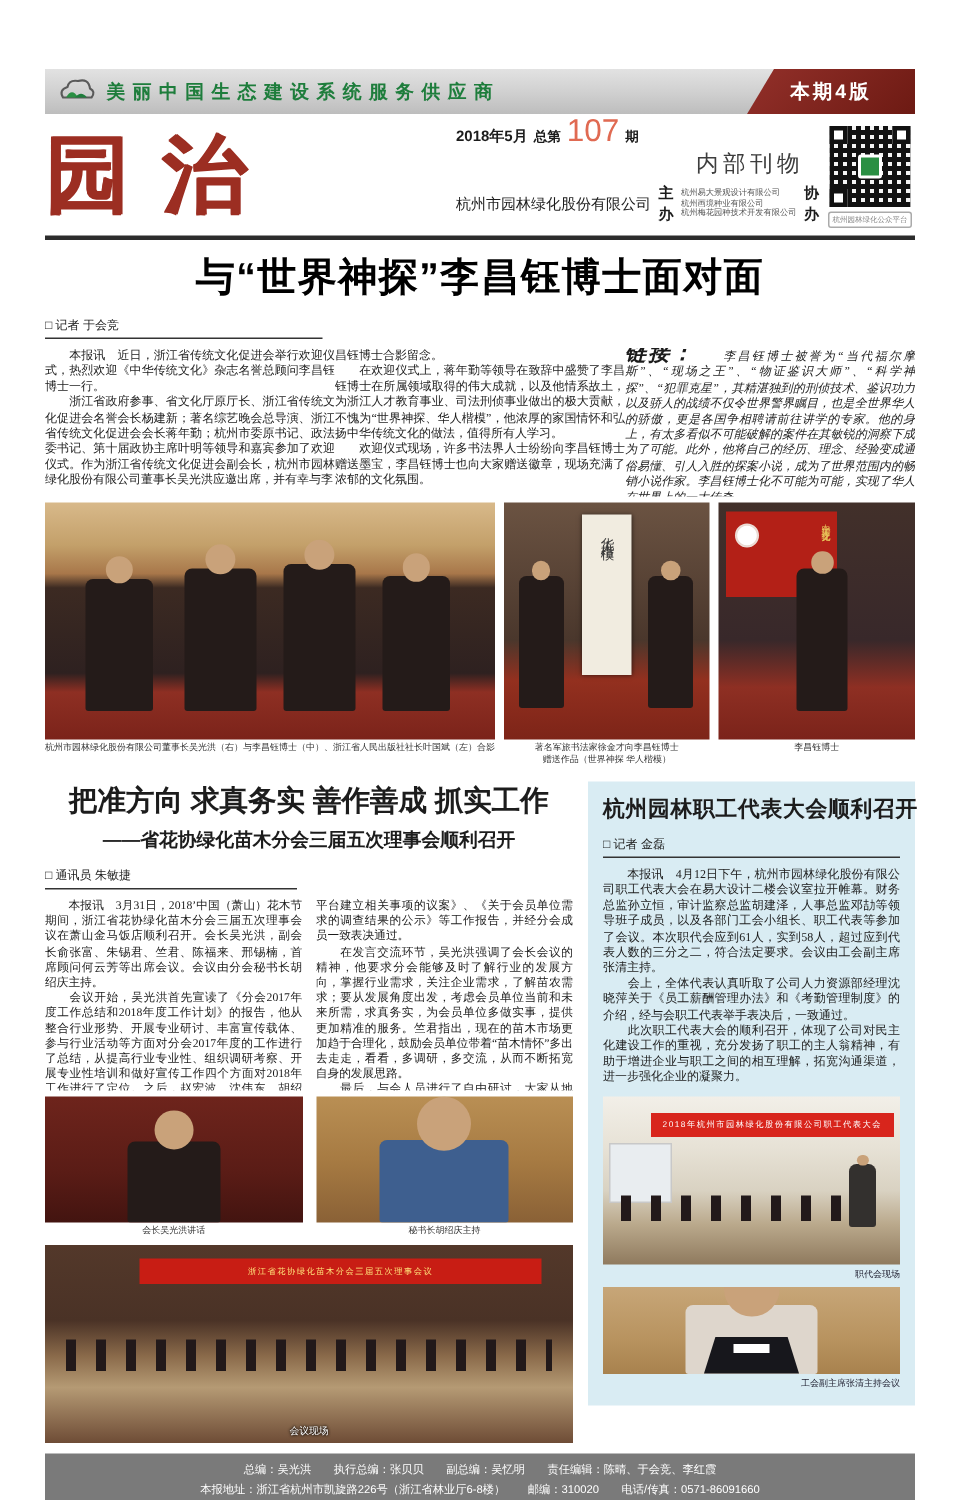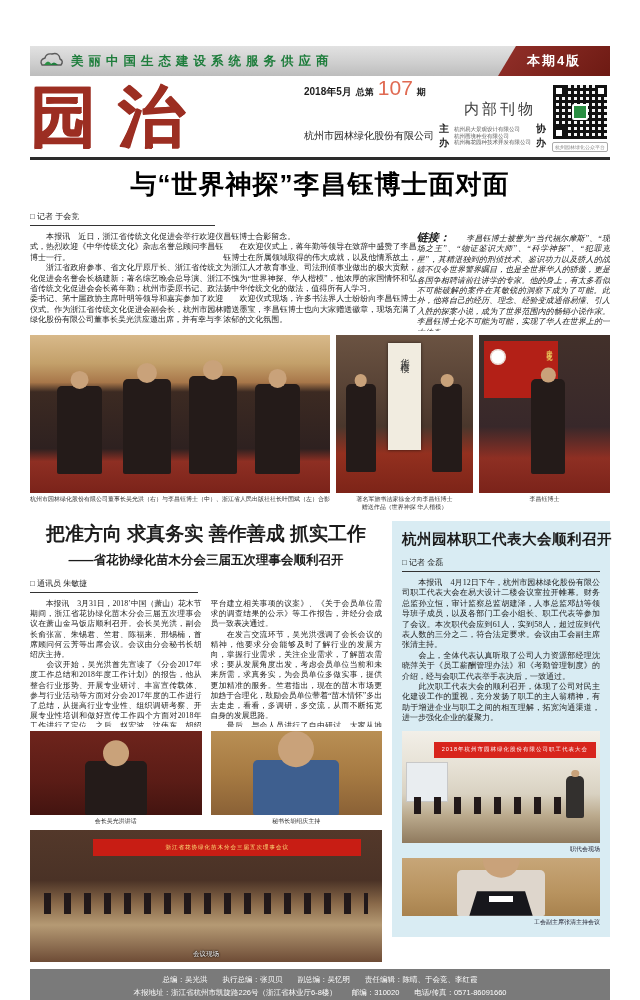--- a/index.html
+++ b/index.html
@@ -12,21 +12,21 @@
   .brand{display:flex;align-items:center;gap:7px;}
   .brand-slogan{color:#1e7d3c;font-family:"Liberation Sans",sans-serif;font-weight:bold;
                 font-size:12.5px;letter-spacing:5px;white-space:nowrap;}
   .edition{position:absolute;right:0;top:0;height:100%;width:112px;display:flex;align-items:center;justify-content:center;
            background:linear-gradient(135deg,#93302a 0%,#6d1a13 100%);color:#fff;
            font-family:"Liberation Sans",sans-serif;font-weight:bold;font-size:13px;letter-spacing:2px;
            clip-path:polygon(18px 0,100% 0,100% 100%,0 100%);}
 
   
   .masthead{margin:4px 30px 0;height:72px;display:flex;align-items:flex-end;}
-  .mast-title{flex:1;font-size:66px;line-height:70px;font-weight:bold;color:#9c2e22;
+  .mast-title{flex:1;font-size:56px;line-height:70px;font-weight:bold;color:#9c2e22;
               letter-spacing:22px;font-family:"Liberation Serif",serif;white-space:nowrap;
               text-shadow:1px 0 0 #9c2e22,0 1px 0 #9c2e22;}
   .mast-info{width:238px;box-sizing:border-box;padding-bottom:2px;}
   .issue-line{white-space:nowrap;padding-right:6px;}
   .issue-date{font-weight:bold;font-size:10px;font-family:"Liberation Sans",sans-serif;}
   .issue-prefix,.issue-suffix{font-weight:bold;font-size:9px;font-family:"Liberation Sans",sans-serif;}
   .issue-number{font-size:21px;color:#e06a52;font-family:"Liberation Sans",sans-serif;line-height:18px;}
   .pub-type{text-align:right;font-size:15px;letter-spacing:3px;color:#3d3d3d;
             font-family:"Liberation Sans",sans-serif;margin:1px 6px 3px 0;}
   .org-row{display:flex;align-items:center;gap:5px;}
@@ -50,21 +50,21 @@
   .byline{font-size:8px;color:#222;border-bottom:1px solid #333;padding-bottom:3px;
           font-family:"Liberation Sans",sans-serif;}
   .bodytext{font-size:8px;line-height:10.4px;text-align:justify;white-space:pre-wrap;overflow:hidden;}
 
   
   .a1-headline{margin-top:7px;text-align:center;font-family:"Liberation Sans",sans-serif;
                font-weight:bold;font-size:26px;letter-spacing:1px;color:#000;}
   .a1-byline{margin:9px 30px 0;width:185px;}
   .a1-cols{margin:6px 30px 0;display:flex;gap:0;height:99px;}
   .a1-col{flex:1;}
-  .link-head{font-weight:bold;font-style:italic;font-size:11px;}
+  .link-head{font-weight:bold;font-style:italic;font-size:14px;}
   .italic{font-style:italic;}
   .a1-photos{margin:4px 30px 0;display:flex;gap:6px;}
   figure{margin:0;}
   .photo{position:relative;overflow:hidden;}
   .caption{margin-top:3px;text-align:center;font-size:6px;line-height:7.5px;color:#333;white-space:pre-wrap;}
 
   .sil{position:absolute;background:#241b19;border-radius:5px 5px 2px 2px;}
   .sil::before{content:"";position:absolute;left:50%;top:0;transform:translate(-50%,-80%);
                width:42%;aspect-ratio:1/1;border-radius:50%;background:#c9a27a;}
   .crowd{position:absolute;background:repeating-linear-gradient(90deg,#22191a 0 7px,transparent 7px 20px);}

